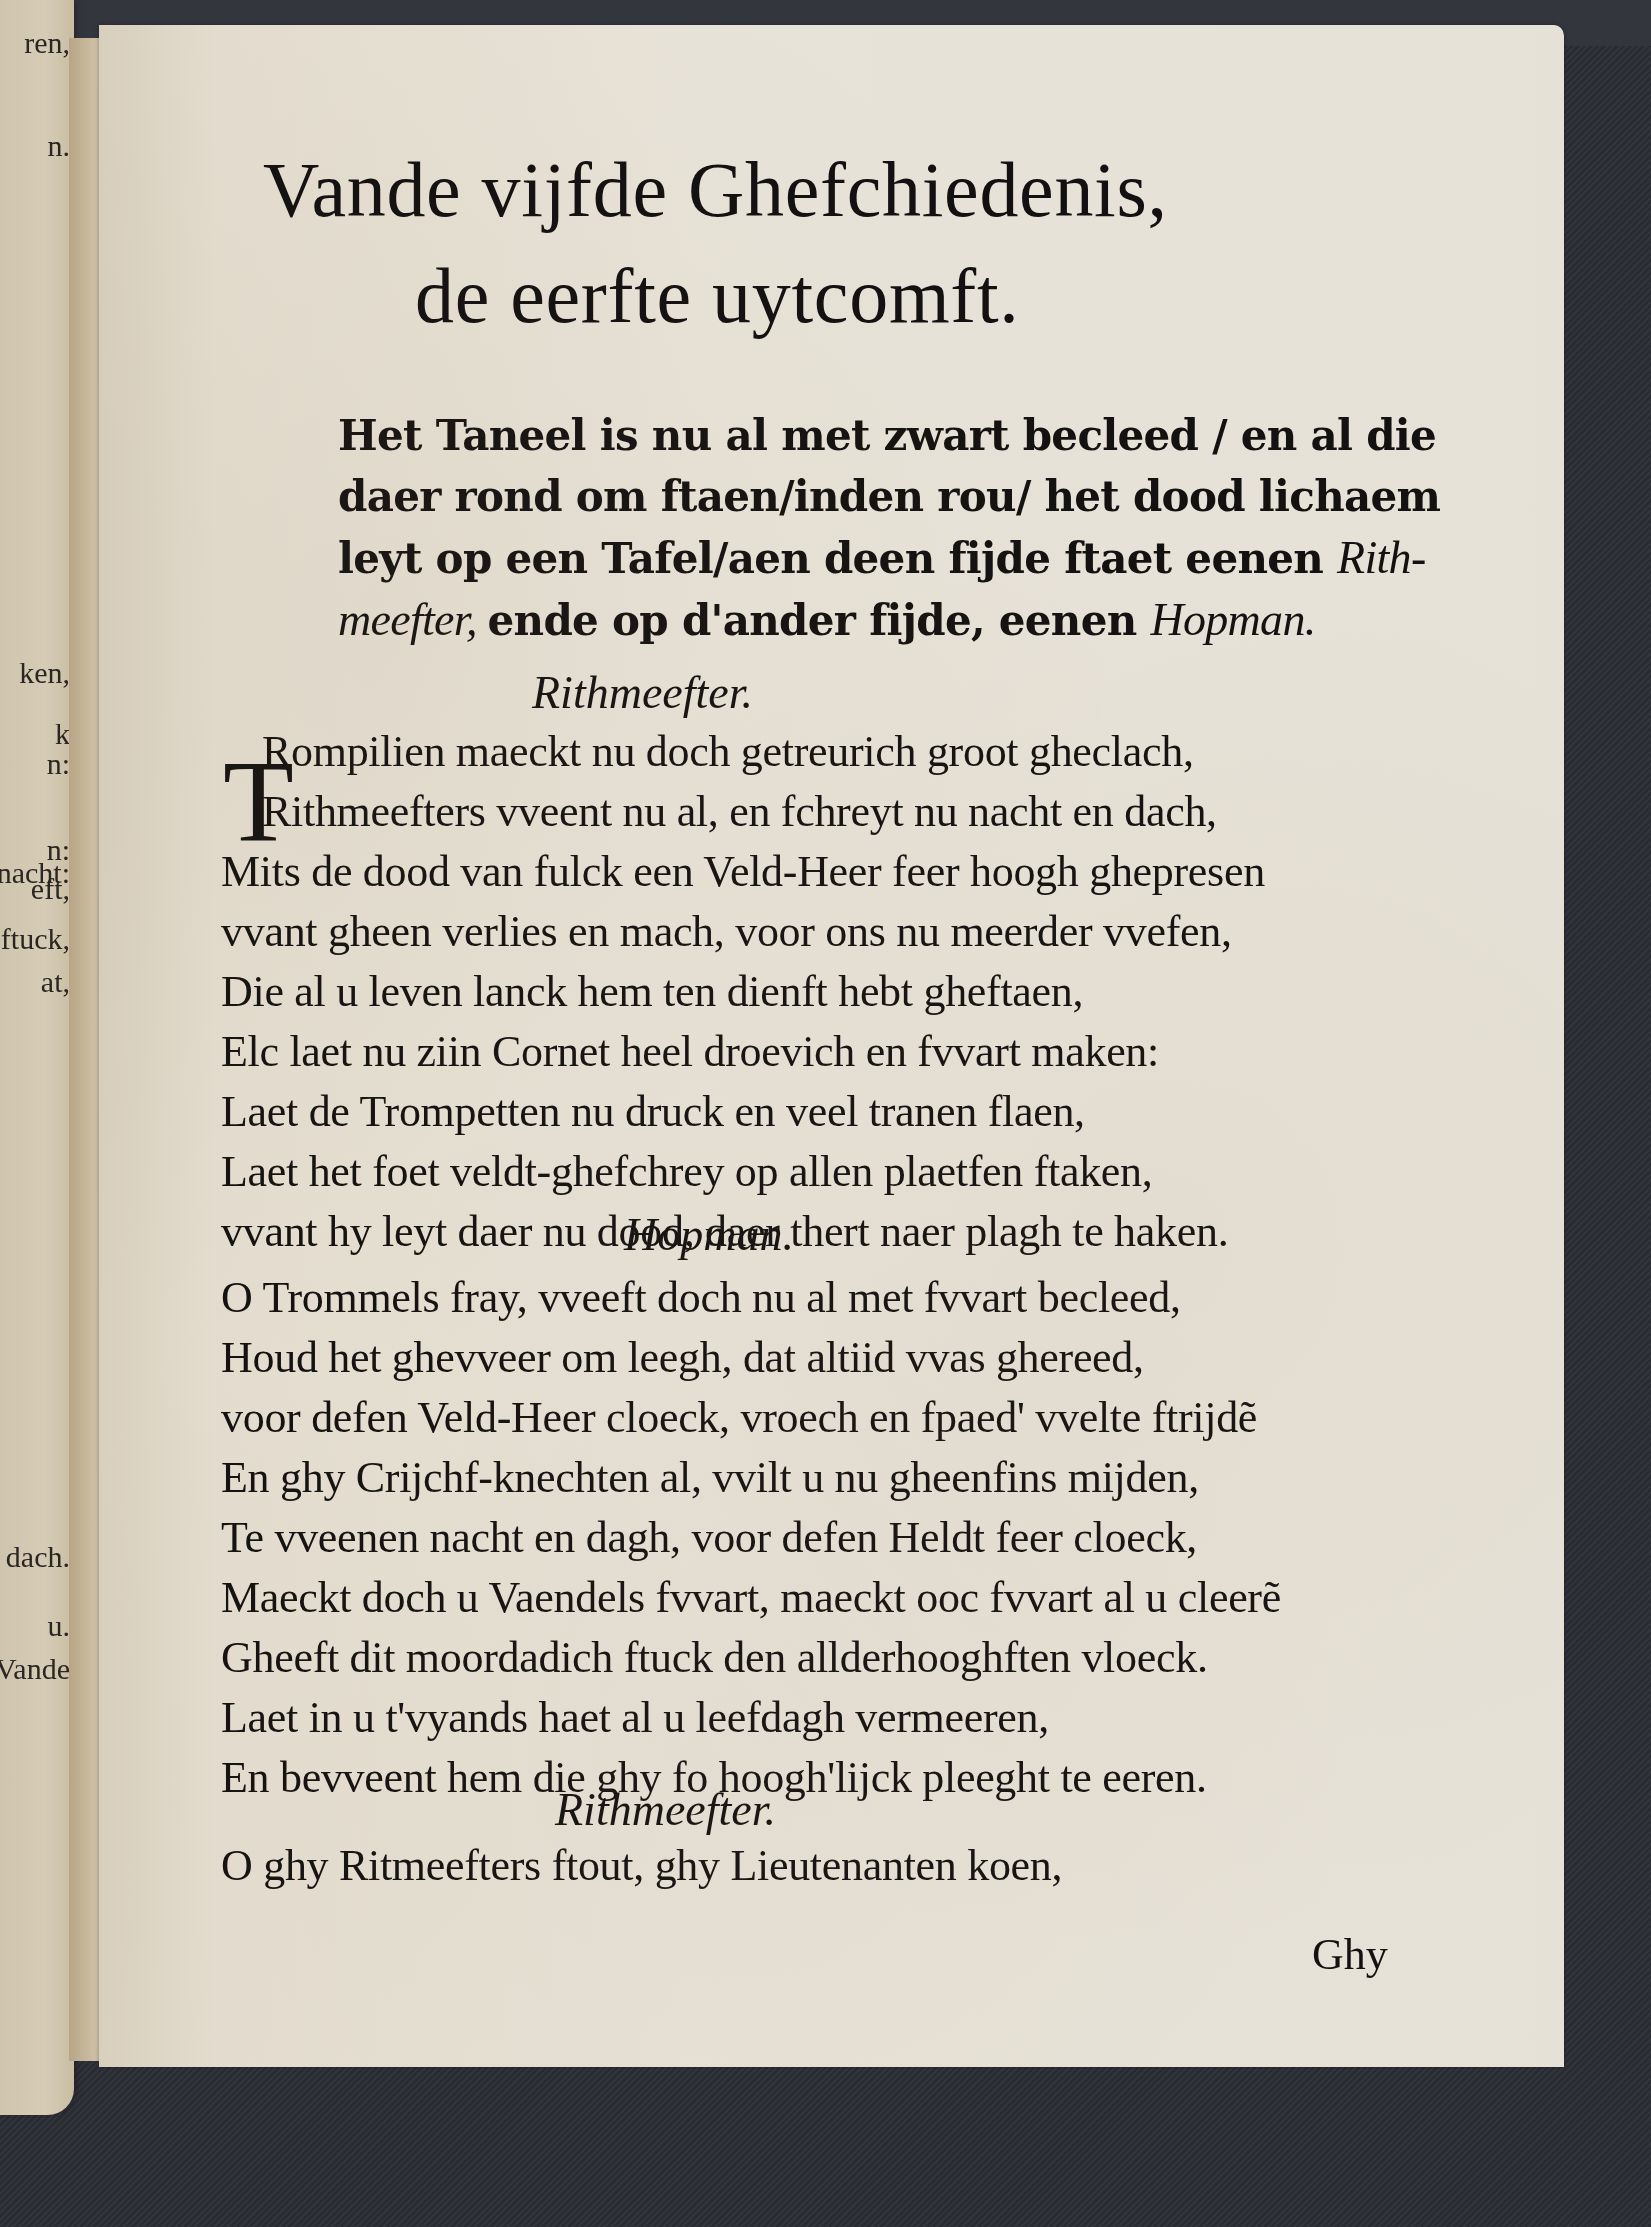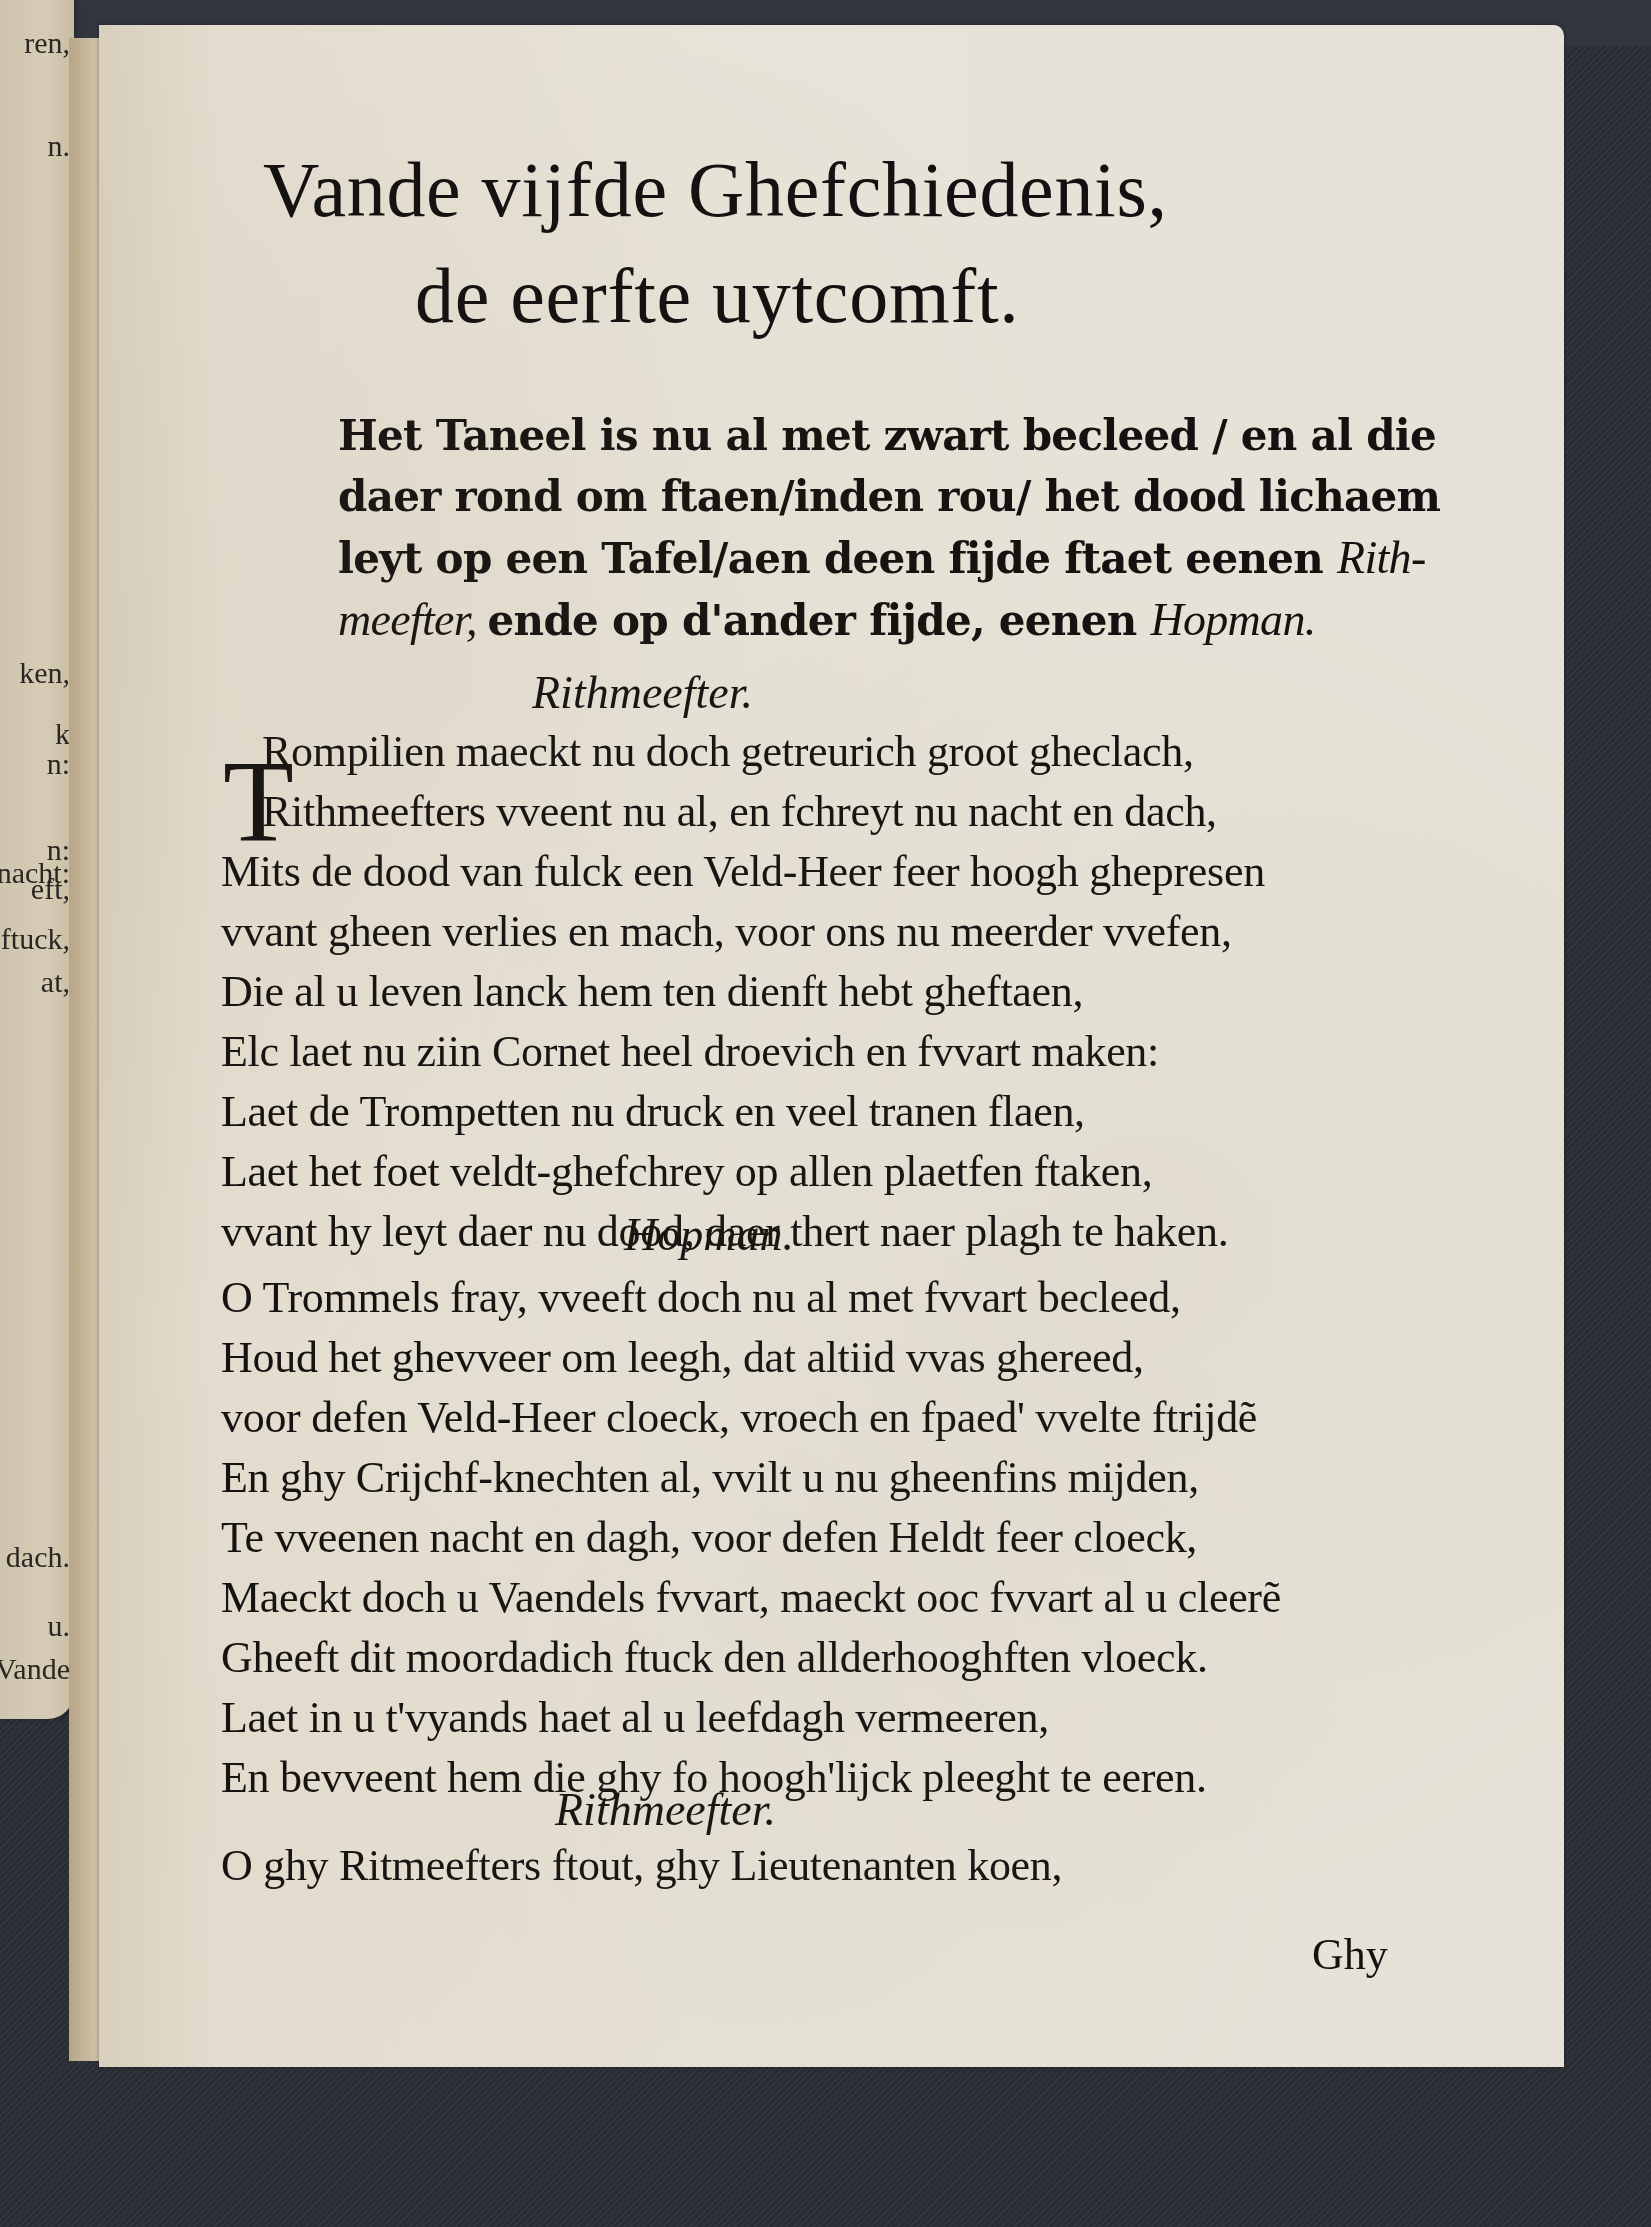--- a/index.html
+++ b/index.html
@@ -22,21 +22,21 @@
       left: 0; top: 0;
       width: 1651px; height: 46px;
       background: #34363e;
     }
     
     .facing-page {
       position: absolute;
       left: 0;
       top: 0;
       width: 74px;
-      height: 1719px;
+      height: 2115px;
       background: linear-gradient(90deg, #cfc4ad 0%, #d6ccb6 60%, #c9bda3 100%);
       border-bottom-right-radius: 26.4px;
       box-shadow: 2.6px 0 6.6px rgba(0,0,0,0.25);
       overflow: hidden;
     }
     .facing-page .frag {
       position: absolute;
       right: 4px;
       font-size: 30px;
       color: #2a2722;

